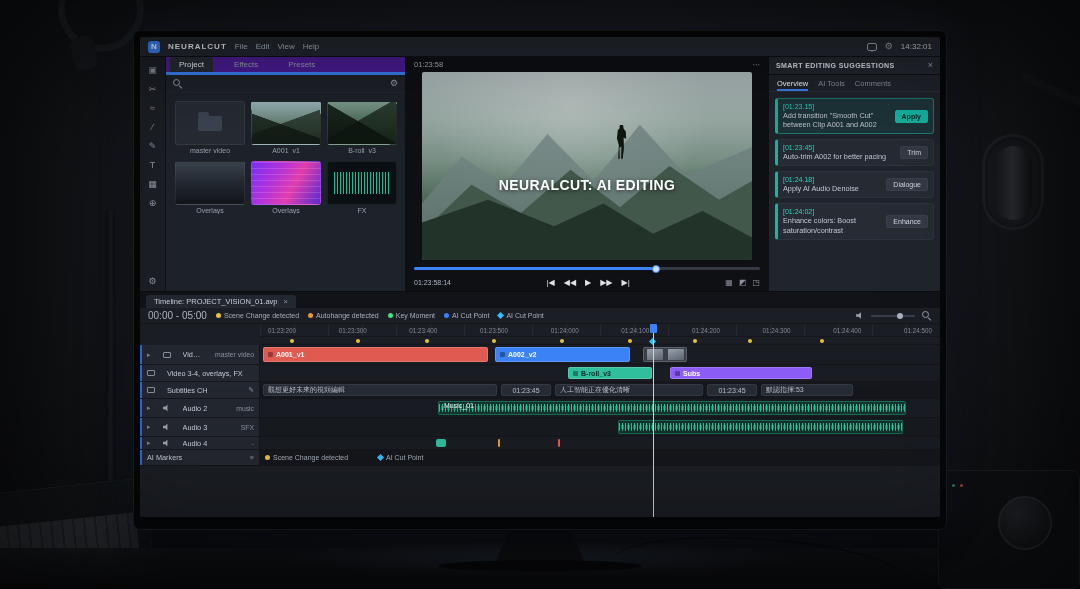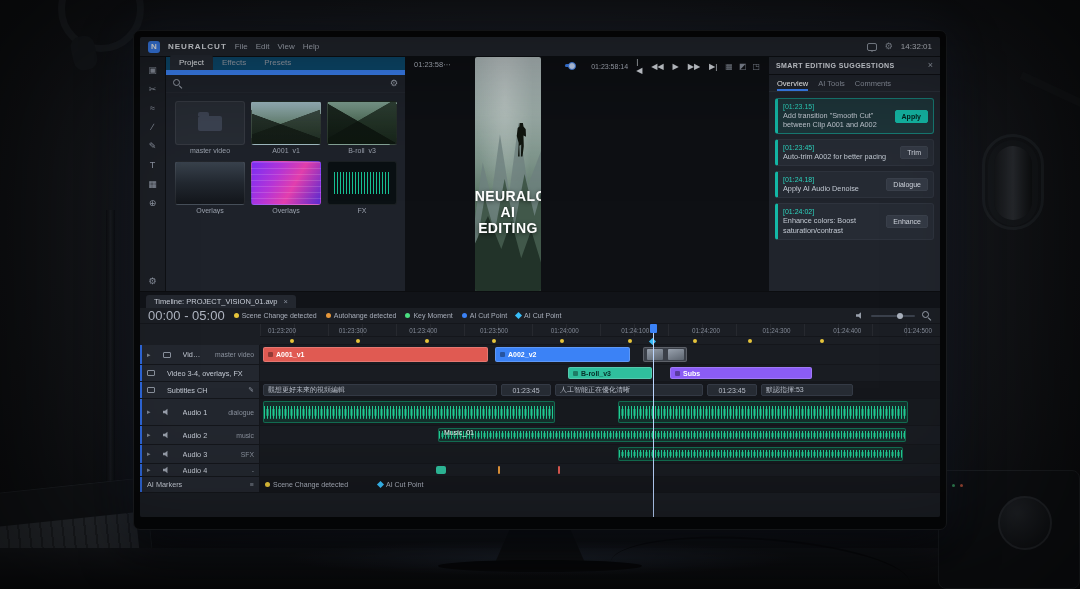--- a/index.html
+++ b/index.html
@@ -50,21 +50,21 @@
   .glyph{font-size:9px;line-height:1;color:#99a0ac;}
 
   
   .main-row{height:234px;flex:0 0 234px;display:flex;}
   .tools-rail{width:26px;flex:0 0 26px;background:#1b1e24;border-right:1px solid #0e1014;display:flex;flex-direction:column;align-items:center;
     padding:8px 0 5px;gap:9px;color:#8a919e;font-size:9px;}
   .tools-rail .spacer{flex:1;}
 
   
   .project-panel{width:240px;flex:0 0 240px;background:#1e222a;border-right:1px solid #0e1014;display:flex;flex-direction:column;}
-  .panel-tabs{height:18px;background:#0c4a6e;display:flex;align-items:flex-end;padding:0 4px;gap:0;border-bottom:5px solid #3b82f6;}
+  .panel-tabs{height:18px;background:#4c1d95;display:flex;align-items:flex-end;padding:0 4px;gap:12px;border-bottom:3px solid #3b82f6;}
   .ptab{font-size:8px;color:#9aa1ad;padding:3px 9px;border-radius:3px 3px 0 0;}
   .ptab.active{background:#262b34;color:#eef1f5;}
   .search-row{height:18px;display:flex;align-items:center;gap:5px;padding:0 7px;border-bottom:1px solid #23272f;}
   .search-input{flex:1;background:transparent;border:none;outline:none;color:#c6ccd6;font-size:8px;min-width:0;}
   .thumb-grid{display:grid;grid-template-columns:repeat(3,70px);gap:7px 6px;padding:8px 9px;}
   .thumb{width:70px;height:44px;border-radius:3px;position:relative;overflow:hidden;border:1px solid rgba(255,255,255,.07);}
   .thumb-label{margin-top:2px;font-size:7px;color:#9aa1ad;text-align:center;white-space:nowrap;overflow:hidden;text-overflow:ellipsis;}
   .t-folder{background:#272c34;display:flex;align-items:center;justify-content:center;}
   .folder-shape{width:24px;height:15px;background:#3d4453;border-radius:2px;position:relative;}
   .folder-shape::before{content:"";position:absolute;left:0;top:-4px;width:11px;height:4px;background:#3d4453;border-radius:2px 2px 0 0;}
@@ -73,21 +73,21 @@
   .t-mt2{background:linear-gradient(210deg,transparent 50%,rgba(12,20,14,.85) 51%),linear-gradient(150deg,transparent 44%,rgba(20,32,22,.75) 45%),
     linear-gradient(180deg,#7fa091,#44604c 60%,#1f3026);}
   .t-dark{background:linear-gradient(180deg,#39424d 0%,#222830 50%,#13161b 100%);}
   .t-glitch{background:repeating-linear-gradient(180deg,rgba(255,255,255,.14) 0 1px,transparent 1px 6px),
     linear-gradient(120deg,#7b2ff7 0%,#b535d8 35%,#e33fae 60%,#5a2bd0 100%);}
   .t-wave{background:#0a1013;}
   .t-wave::after{content:"";position:absolute;left:6px;right:6px;top:50%;height:22px;transform:translateY(-50%);
     background:repeating-linear-gradient(90deg,#19d3a2 0 1px,transparent 1px 3px);opacity:.9;}
 
   
-  .preview{flex:1;background:#0e1014;display:flex;flex-direction:row;min-width:0;}
+  .preview{flex:1;background:#0e1014;display:flex;flex-direction:column;min-width:0;}
   .pv-top{height:15px;flex:0 0 15px;display:flex;align-items:center;justify-content:space-between;padding:0 8px;color:#aeb4c0;font-size:7.5px;}
   .video{flex:1;margin:0 16px;position:relative;overflow:hidden;border-radius:2px;
     background:radial-gradient(ellipse at 45% 18%,rgba(255,255,255,.28),transparent 55%),
     linear-gradient(180deg,#b7c3c4 0%,#9fb0ab 25%,#7d948a 45%,#5d7868 60%,#415a4b 75%,#2a3d31 90%,#1d2b22 100%);}
   .mt{position:absolute;left:0;right:0;top:0;bottom:0;}
   .mt-far{background:#6f8280;opacity:.75;clip-path:polygon(0 70%,12% 45%,25% 60%,38% 33%,52% 58%,66% 28%,80% 55%,100% 40%,100% 100%,0 100%);}
   .mt-mid{background:#41584a;clip-path:polygon(0 85%,15% 60%,30% 75%,45% 52%,60% 72%,75% 50%,90% 68%,100% 58%,100% 100%,0 100%);}
   .mt-near{background:#223329;clip-path:polygon(0 100%,0 80%,20% 68%,40% 82%,55% 70%,70% 86%,85% 74%,100% 88%,100% 100%);}
   .hiker{position:absolute;left:58%;top:28%;width:16px;height:34px;background:#11160f;
     clip-path:polygon(40% 0,60% 0,64% 12%,78% 20%,80% 42%,64% 38%,66% 70%,58% 100%,48% 100%,50% 65%,38% 68%,40% 100%,30% 100%,34% 60%,22% 40%,28% 16%,38% 12%);}
@@ -121,21 +121,21 @@
   .card-btn{flex:0 0 auto;font-size:7px;padding:2px 6px;border-radius:2px;border:1px solid #3a404b;background:#343a45;color:#d0d5de;
     font-family:inherit;cursor:default;}
   .card-btn.primary{background:#14b8a6;border-color:#14b8a6;color:#04211d;font-weight:bold;}
 
   
   .timeline{flex:1;background:#1b1e24;display:flex;flex-direction:column;border-top:1px solid #0c0d10;min-height:0;}
   .tl-tabbar{height:16px;flex:0 0 16px;background:#111318;display:flex;align-items:flex-end;padding:0 6px;}
   .tl-tab{background:#23272f;border-radius:3px 3px 0 0;padding:2px 8px;font-size:7.5px;color:#c6ccd6;display:flex;gap:6px;align-items:center;}
   .tl-tab .x{color:#8a919d;}
   .tl-legend{height:16px;flex:0 0 16px;display:flex;align-items:center;gap:9px;padding:0 8px;background:#1b1e24;border-bottom:1px solid #14161b;}
-  .range{font-size:13px;color:#aeb4c0;text-align:center;}
+  .range{font-size:10px;color:#aeb4c0;text-align:center;}
   .leg{display:flex;align-items:center;gap:3px;font-size:7px;color:#a7adb9;}
   .dot{width:5px;height:5px;border-radius:50%;display:inline-block;}
   .diamond{width:5px;height:5px;transform:rotate(45deg);display:inline-block;}
   .leg-right{margin-left:auto;display:flex;align-items:center;gap:7px;}
   .slider{width:44px;height:2px;background:#3a404b;border-radius:1px;position:relative;}
   .slider::after{content:"";position:absolute;left:58%;top:-2px;width:6px;height:6px;border-radius:50%;background:#aab1bd;}
 
   .tl-body{flex:1;position:relative;min-height:0;}
   .ruler{margin-left:120px;height:13px;display:flex;align-items:center;justify-content:space-between;padding:0 8px;
     font-size:6.3px;color:#828996;background:#1b1e24;border-bottom:1px solid #14161b;
@@ -464,32 +464,20 @@
             </div>
             <div class="tlane lane-dim">
               <div class="sseg" style="left:3px;width:234px">觀想更好未來的視頻編輯</div>
               <div class="sseg" style="left:241px;width:50px;justify-content:center">01:23:45</div>
               <div class="sseg" style="left:295px;width:148px">人工智能正在優化清晰</div>
               <div class="sseg" style="left:447px;width:50px;justify-content:center">01:23:45</div>
               <div class="sseg" style="left:501px;width:92px">默認指揮:53</div>
             </div>
           </div>
 
-          <div class="trow" style="height:27px">
-            <div class="thead">
-              <span class="chev">▸</span>
-              <span class="i-speaker"></span>
-              <span class="tname">Audio 1</span>
-              <span class="tsub">dialogue</span>
-            </div>
-            <div class="tlane lane-alt">
-              <div class="aclip wave" style="left:3px;width:292px"></div>
-              <div class="aclip wave" style="left:358px;width:290px"></div>
-            </div>
-          </div>
 
           <div class="trow" style="height:19px">
             <div class="thead">
               <span class="chev">▸</span>
               <span class="i-speaker"></span>
               <span class="tname">Audio 2</span>
               <span class="tsub">music</span>
             </div>
             <div class="tlane">
               <div class="aclip wave" style="left:178px;width:468px">

